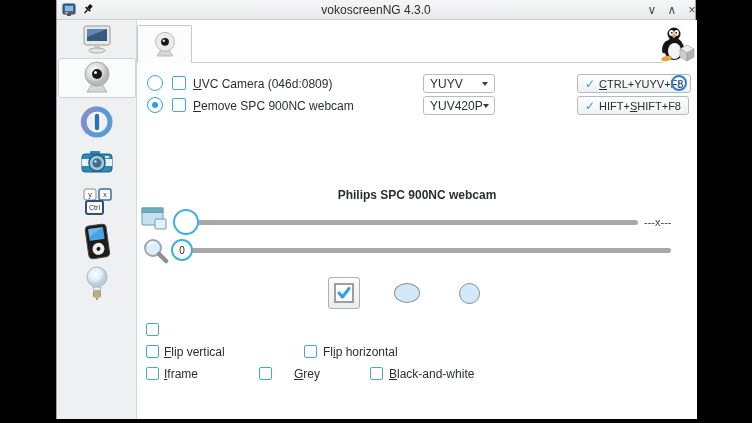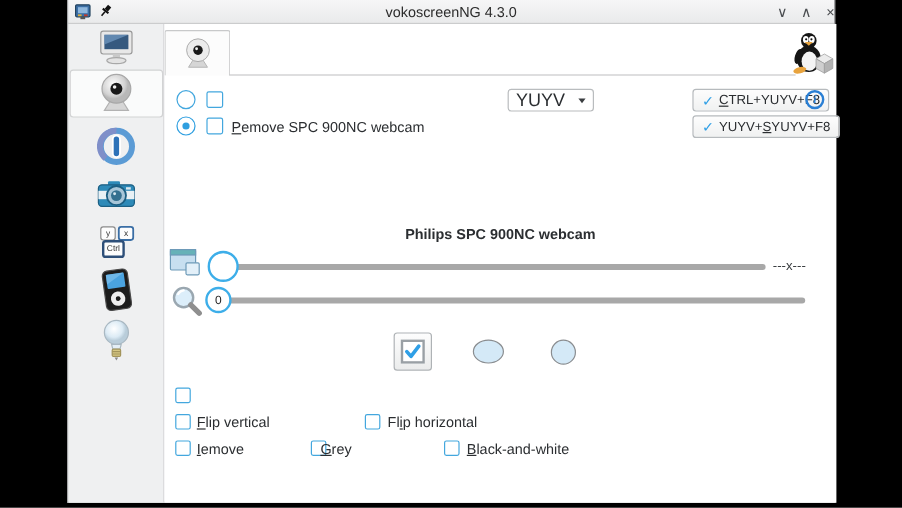--- a/index.html
+++ b/index.html
@@ -41,21 +41,21 @@
 
   
   .radio { position:absolute; width:16px; height:16px; border:1px solid #43a7de; border-radius:50%; background:#fff; }
   .radio .dot { display:none; position:absolute; left:4px; top:4px; width:6px; height:6px; border-radius:50%; background:#2f9fe0; }
   .radio.checked { border-color:#2f9fe0; }
   .radio.checked .dot { display:block; }
   .cb { position:absolute; width:14px; height:14px; border:1px solid #43a7de; border-radius:2px; background:#fff; }
   .dev-label { position:absolute; font-size:12px; line-height:15px; white-space:nowrap; }
   .u { text-decoration:underline; text-underline-offset:1px; }
   .dd { position:absolute; height:19px; background:#fff; border:1px solid #b9bcbe; border-radius:3px;
-        font-size:15px; display:flex; align-items:center; justify-content:space-between; padding:0 6px; }
+        font-size:12px; display:flex; align-items:center; justify-content:space-between; padding:0 6px; }
   .dd-arrow { width:0; height:0; border-left:3.5px solid transparent; border-right:3.5px solid transparent; border-top:4px solid #3a3d40; }
   .sc-btn { position:absolute; height:19px; background:linear-gradient(#fdfdfd,#f0f1f1); border:1px solid #b6babd;
             border-radius:3px; font-size:11px; display:flex; align-items:center; gap:4px; padding:0 7px; white-space:nowrap; }
   .check { color:#2f9fe6; font-weight:bold; font-size:12px; }
   .info-btn { position:absolute; width:20px; height:20px; display:flex; align-items:center; justify-content:center; }
   .info-circle { width:16px; height:16px; border:2px solid #2a7fd4; border-radius:50%; color:#2a7fd4;
                  font-family:"Liberation Serif",serif; font-style:italic; font-weight:bold; font-size:10px;
                  display:flex; align-items:center; justify-content:center; }
 
   .mid-title { position:absolute; left:0; top:168px; width:100%; text-align:center; font-size:12px; font-weight:bold; }
@@ -221,40 +221,45 @@
         <ellipse cx="10.5" cy="32.5" rx="5.5" ry="2.6" fill="#e8a33d" transform="rotate(-14 10.5 32.5)"></ellipse>
         <g transform="translate(24,19)">
           <polygon points="0,4 7,0 14,4 7,8" fill="#ececec" stroke="#9a9a9a" stroke-width="0.6"></polygon>
           <polygon points="0,4 7,8 7,16 0,12" fill="#cfcfcf" stroke="#9a9a9a" stroke-width="0.6"></polygon>
           <polygon points="14,4 7,8 7,16 14,12" fill="#b3b3b3" stroke="#9a9a9a" stroke-width="0.6"></polygon>
         </g>
       </svg>
 
       <span class="radio" style="left:10px; top:55px;"></span>
       <span class="cb" style="left:35px; top:56px;"></span>
+      <span class="dev-label" style="left:56px; top:57px;"><span></span><span class="u">U</span><span>VC Camera (046d:0809)</span></span>
       <div class="dd" style="left:286px; top:54px; width:72px;">
         <span>YUYV</span>
           <span class="dd-arrow"></span>
       </div>
       <div class="sc-btn" style="left:440px; top:54px;">
         <span class="check">✓</span>
         <span><span></span><span class="u">C</span><span>TRL+YUYV+F8</span></span>
       </div>
       <div class="info-btn" style="left:532px; top:53px;">
         <span class="info-circle">i</span>
       </div>
 
       <span class="radio checked" style="left:10px; top:77px;">
           <span class="dot"></span>
         </span>
       <span class="cb" style="left:35px; top:78px;"></span>
       <span class="dev-label" style="left:56px; top:79px;"><span></span><span class="u">P</span><span>emove SPC 900NC webcam</span></span>
+      <div class="dd" style="left:286px; top:76px; width:72px;">
+        <span>YUV420P</span>
+          <span class="dd-arrow"></span>
+      </div>
       <div class="sc-btn" style="left:440px; top:76px;">
         <span class="check">✓</span>
-        <span><span>YUYV+</span><span class="u">S</span><span>YUYV+F8</span></span>
+        <span><span>HIFT+</span><span class="u">S</span><span>HIFT+F8</span></span>
       </div>
 
       <div class="mid-title">Philips SPC 900NC webcam</div>
 
       <svg class="slider-icon" style="left:4px; top:185px;" width="28" height="28" viewBox="0 0 28 28">
         <rect x="1" y="3" width="21" height="17" rx="1" fill="#c7dff0" stroke="#6d9ab8"></rect>
         <rect x="1" y="3" width="21" height="4.5" fill="#66b2b8" stroke="#6d9ab8"></rect>
         <rect x="14" y="14" width="11" height="10" rx="1" fill="#e3f0f9" stroke="#6d9ab8"></rect>
       </svg>
       <div class="track" style="left:44px; top:200px; width:457px;"></div>
@@ -281,23 +286,23 @@
 
       <span class="cb-sm" style="left:9px; top:303px;"></span>
 
       <span class="cb-sm" style="left:9px; top:325px;"></span>
       <span class="cb-label" style="left:27px; top:325px;"><span></span><span class="u">F</span><span>lip vertical</span></span>
 
       <span class="cb-sm" style="left:167px; top:325px;"></span>
       <span class="cb-label" style="left:186px; top:325px;"><span>Fl</span><span class="u">i</span><span>p horizontal</span></span>
 
       <span class="cb-sm" style="left:9px; top:347px;"></span>
-      <span class="cb-label" style="left:27px; top:347px;"><span></span><span class="u">I</span><span>emove</span></span>
+      <span class="cb-label" style="left:27px; top:347px;"><span></span><span class="u">I</span><span>frame</span></span>
 
       <span class="cb-sm" style="left:122px; top:347px;"></span>
-      <span class="cb-label" style="left:130px; top:347px;"><span></span><span class="u">G</span><span>rey</span></span>
+      <span class="cb-label" style="left:157px; top:347px;"><span></span><span class="u">G</span><span>rey</span></span>
 
       <span class="cb-sm" style="left:233px; top:347px;"></span>
       <span class="cb-label" style="left:252px; top:347px;"><span></span><span class="u">B</span><span>lack-and-white</span></span>
 
     </div>
   </div>
 </div>
 
 </body></html>

